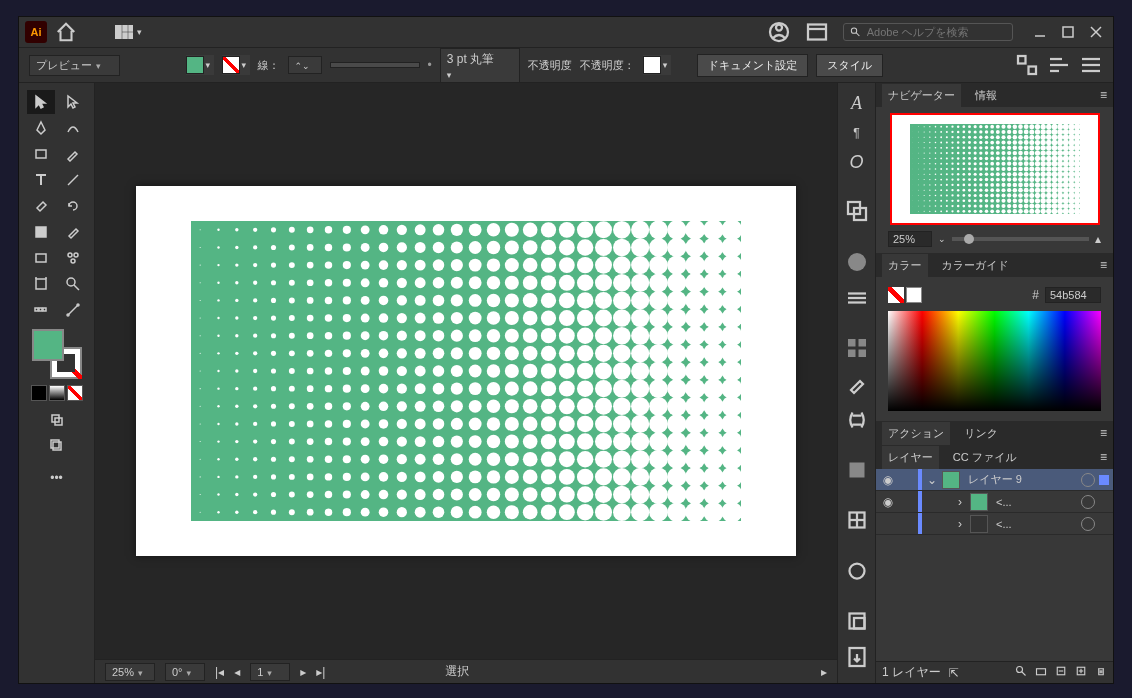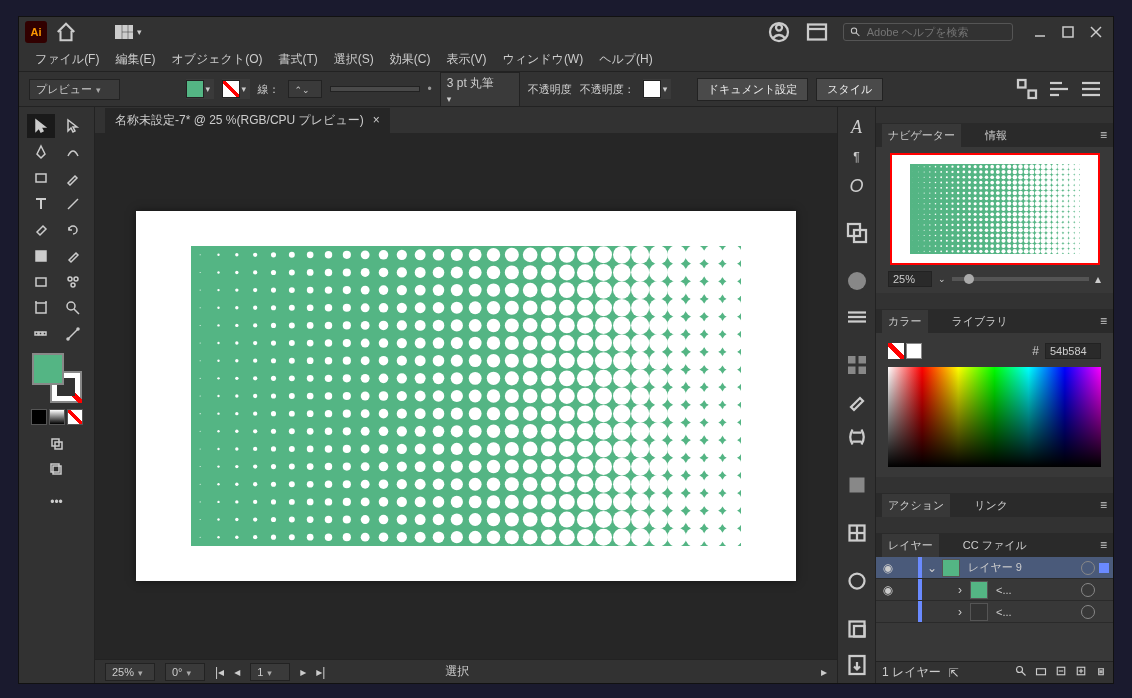--- a/index.html
+++ b/index.html
@@ -39,21 +39,21 @@
 .doc-tab { height: 26px; background: #323232; display: flex; align-items: center; padding: 0 10px; gap: 10px; }
 .doc-tab-label { background: #262626; padding: 4px 10px; font-size: 11px; }
 .canvas-viewport { flex: 1; display: flex; align-items: center; justify-content: center; position: relative; }
 .artboard { width: 660px; height: 370px; background: #fff; position: relative; box-shadow: 0 0 8px rgba(0,0,0,0.5); }
 .halftone { position: absolute; left: 55px; top: 35px; width: 550px; height: 300px; background: #54b584; }
 .halftone-dots { position: absolute; inset: 0; }
 .status-bar { height: 24px; background: #323232; display: flex; align-items: center; padding: 0 10px; gap: 10px; font-size: 11px; border-top: 1px solid #222; }
 .side-icon-strip { width: 38px; background: #323232; border-left: 1px solid #222; display: flex; flex-direction: column; align-items: center; padding-top: 10px; gap: 12px; }
 .side-icon { width: 24px; height: 24px; display: flex; align-items: center; justify-content: center; cursor: pointer; }
 .panels { width: 238px; background: #323232; border-left: 1px solid #222; display: flex; flex-direction: column; }
-.panel-tabs { display: flex; background: #2a2a2a; height: 24px; align-items: center; padding: 0 6px; gap: 18px; margin-top: 16px; }
+.panel-tabs { display: flex; background: #2a2a2a; height: 24px; align-items: center; padding: 0 6px; gap: 8px; }
 .panel-tab { font-size: 11px; padding: 4px 6px; cursor: pointer; }
 .panel-tab.active { background: #383838; }
 .panel-body { background: #383838; padding: 6px; }
 .navigator-preview { width: 210px; height: 112px; background: #fff; border: 2px solid red; margin: 0 auto; display: flex; align-items: center; justify-content: center; }
 .nav-art { width: 170px; height: 90px; background: #54b584; position: relative; }
 .nav-zoom { display: flex; align-items: center; gap: 6px; margin-top: 6px; padding: 0 6px; }
 .nav-zoom input { width: 44px; background: #2a2a2a; border: 1px solid #222; color: #ccc; font-size: 11px; padding: 1px 4px; }
 .slider { flex: 1; height: 4px; background: #555; position: relative; }
 .slider-thumb { position: absolute; left: 12px; top: -3px; width: 10px; height: 10px; background: #aaa; border-radius: 50%; }
 .color-row { display: flex; align-items: center; gap: 6px; padding: 4px 6px; }
@@ -128,31 +128,20 @@
         </div>
       <div class="win-btn">
           <svg viewBox="0 0 14 14">
             <line x1="2" y1="2" x2="12" y2="12"></line>
             <line x1="12" y1="2" x2="2" y2="12"></line>
           </svg>
         </div>
     </div>
   </div>
 
-  <div class="menubar">
-    <div class="menu-item">ファイル(F)</div>
-    <div class="menu-item">編集(E)</div>
-    <div class="menu-item">オブジェクト(O)</div>
-    <div class="menu-item">書式(T)</div>
-    <div class="menu-item">選択(S)</div>
-    <div class="menu-item">効果(C)</div>
-    <div class="menu-item">表示(V)</div>
-    <div class="menu-item">ウィンドウ(W)</div>
-    <div class="menu-item">ヘルプ(H)</div>
-  </div>
 
   <div class="controlbar">
     <div class="ctrl-select chev">プレビュー</div>
     <div style="flex:0 0 50px"></div>
     <div class="swatch-dd">
         <div class="swatch" style="background:#54b584"></div>
         <span style="font-size:9px;margin-left:2px">▾</span>
       </div>
     <div class="swatch-dd">
         <div class="swatch" style="background:#fff;position:relative">
@@ -344,23 +333,20 @@
               <rect x="2" y="2" width="8" height="8"></rect>
             </svg>
           </div>
       </div>
       <div class="tool-row" style="margin-top:6px">
         <div class="tool-btn">•••</div>
       </div>
     </div>
 
     <div class="canvas-area">
-      <div class="doc-tab">
-        <div class="doc-tab-label"><span>名称未設定-7* @ 25 %(RGB/CPU プレビュー)</span>&nbsp;&nbsp;&nbsp;<span>×</span></div>
-      </div>
       <div class="canvas-viewport">
         <div class="artboard">
           <div class="halftone">
             <svg class="halftone-dots" viewBox="0 0 550 300" preserveAspectRatio="none">
                 <circle cx="9.166666666666666" cy="8.823529411764707" r="0.525" fill="#fff" stroke="none"></circle>
                 <circle cx="9.166666666666666" cy="26.47058823529412" r="0.525" fill="#fff" stroke="none"></circle>
                 <circle cx="9.166666666666666" cy="44.117647058823536" r="0.525" fill="#fff" stroke="none"></circle>
                 <circle cx="9.166666666666666" cy="61.76470588235294" r="0.525" fill="#fff" stroke="none"></circle>
                 <circle cx="9.166666666666666" cy="79.41176470588236" r="0.525" fill="#fff" stroke="none"></circle>
                 <circle cx="9.166666666666666" cy="97.05882352941178" r="0.525" fill="#fff" stroke="none"></circle>
@@ -1497,21 +1483,21 @@
           <span style="font-size:9px">⌄</span>
           <div class="slider">
               <div class="slider-thumb"></div>
             </div>
           <span>▴</span>
         </div>
       </div>
 
       <div class="panel-tabs">
         <div class="panel-tab active">カラー</div>
-        <div class="panel-tab">ライブラリ</div>
+        <div class="panel-tab">カラーガイド</div>
         <div style="flex:1"></div>
         <div>≡</div>
       </div>
       <div class="panel-body">
         <div class="color-row">
           <div class="fs-mini">
             <div style="background:#fff;position:relative">
                 <div style="position:absolute;inset:0;background:linear-gradient(45deg,transparent 40%,red 40%,red 60%,transparent 60%)"></div>
               </div>
             <div style="background:#fff;border:1px solid #888"></div>

